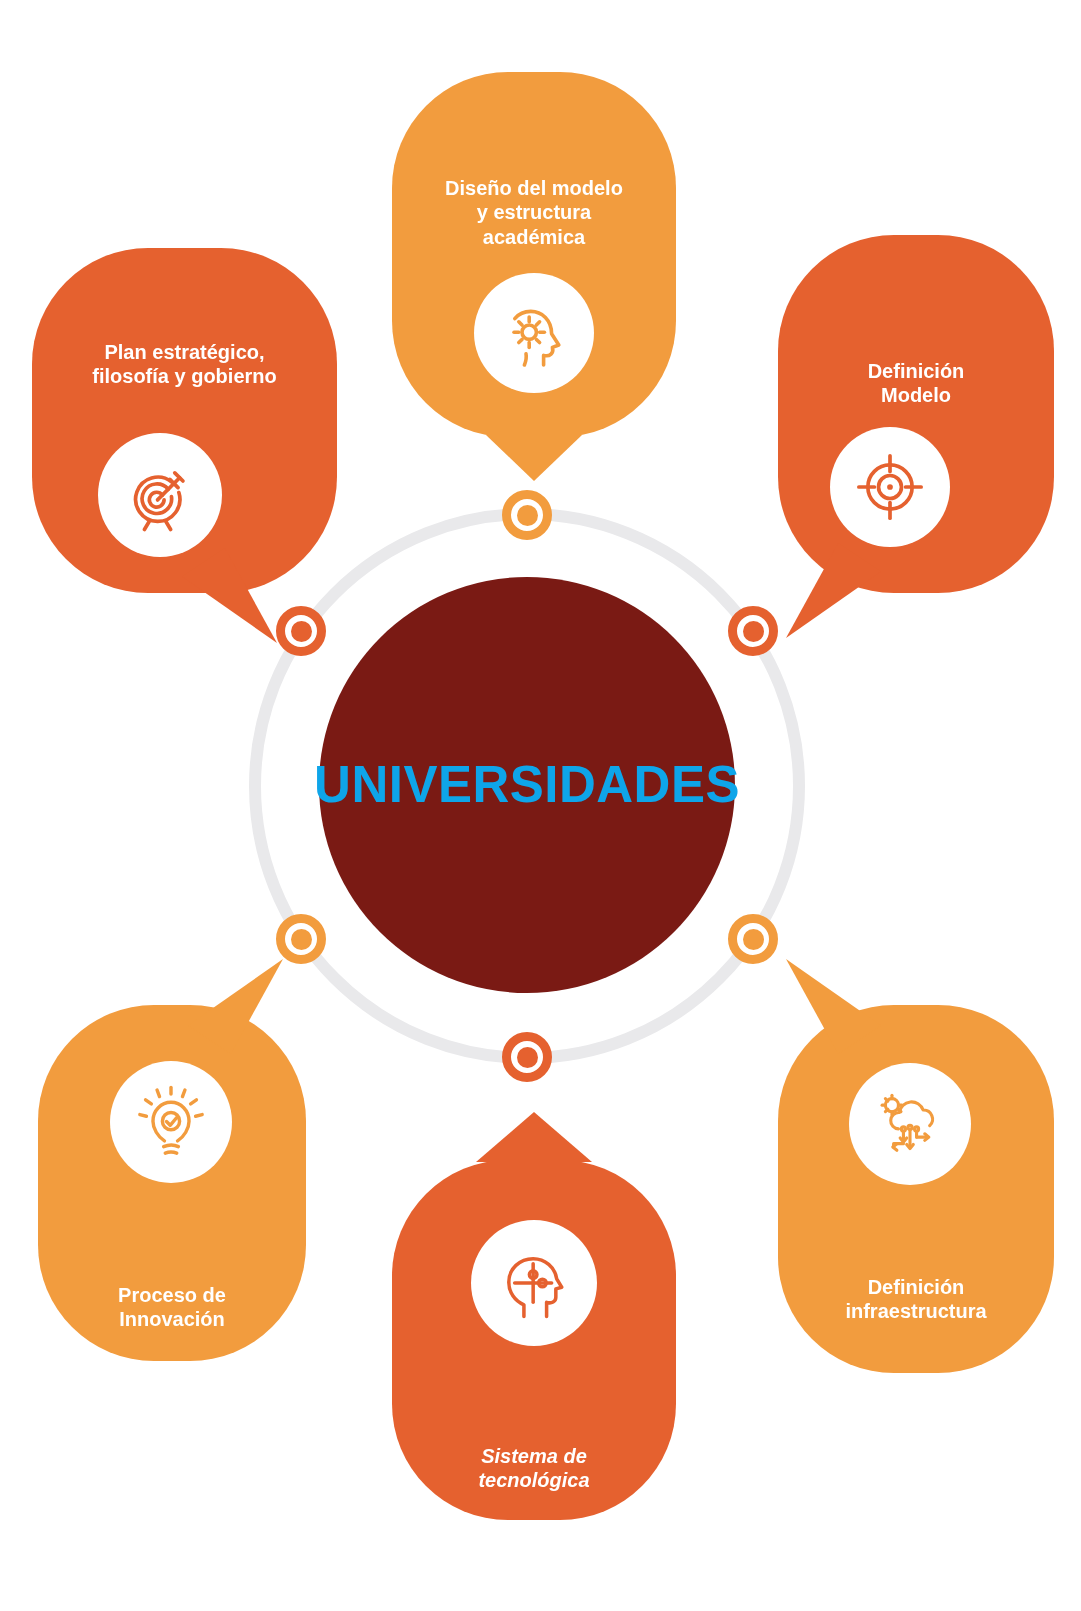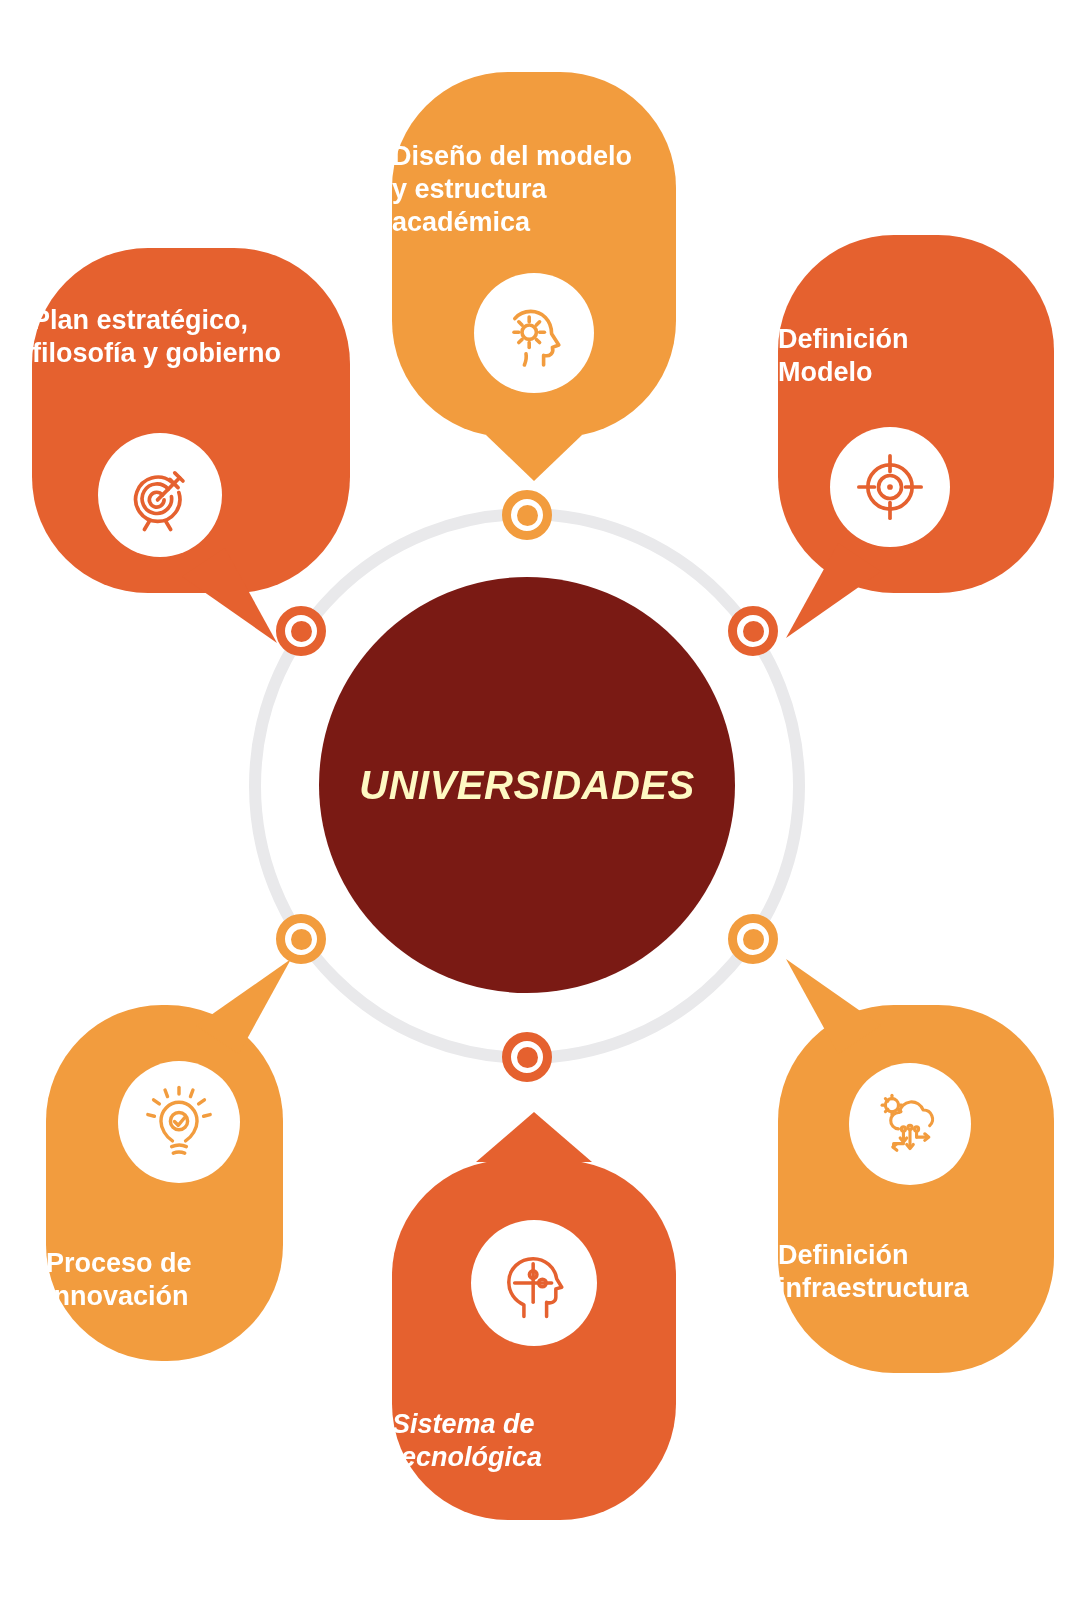--- a/index.html
+++ b/index.html
@@ -10,21 +10,21 @@
   
   .ring{
     position:absolute;left:249px;top:508px;width:532px;height:532px;
     border:12px solid var(--ring_gray,#E9E9EB);border-radius:50%;
   }
   
   .center{
     position:absolute;left:319px;top:577px;width:416px;height:416px;border-radius:50%;
     background:var(--maroon,#7A1A14);display:flex;align-items:center;justify-content:center;
   }
-  .center-title{color:#fef9c3;font-weight:700;font-size:40px;line-height:1.32;text-align:center;letter-spacing:.5px;font-style:italic;}
+  .center-title{color:#0ea5e9;font-weight:700;font-size:51px;line-height:1.32;text-align:center;letter-spacing:.5px;}
   .center-title span{display:block;}
   
   .donut{
     position:absolute;width:50px;height:50px;border-radius:50%;background:#fff;
     box-sizing:border-box;display:flex;align-items:center;justify-content:center;
   }
   .donut::after{content:"";width:21px;height:21px;border-radius:50%;}
   .donut.light{border:9px solid var(--light_orange,#F29C3E);}
   .donut.dark{border:9px solid var(--dark_orange,#E5612F);}
   .donut.light::after{background:var(--light_orange,#F29C3E);}
@@ -34,51 +34,51 @@
   .d-upper-right{left:728px;top:606px;}
   .d-lower-left{left:276px;top:914px;}
   .d-lower-right{left:728px;top:914px;}
   .d-bottom{left:502px;top:1032px;}
   
   .bubble{position:absolute;}
   .bubble .body{position:absolute;inset:0;border-radius:116px;}
   .bubble.light .body,.bubble.light .tail{background:var(--light_orange,#F29C3E);}
   .bubble.dark .body,.bubble.dark .tail{background:var(--dark_orange,#E5612F);}
   .tail{position:absolute;}
-  .label{position:absolute;left:0;right:0;color:#fff;font-weight:700;font-size:27px;line-height:1.22;}
+  .label{position:absolute;left:0;right:0;color:#fff;font-weight:700;text-align:center;font-size:20px;line-height:1.22;margin-top:36px;}
   .label span{display:block;}
   .icon-badge{
     position:absolute;background:#fff;border-radius:50%;
     display:flex;align-items:center;justify-content:center;
   }
   .icon-svg{fill:none;stroke-linecap:round;stroke-linejoin:round;}
   .bubble.light .icon-svg{stroke:var(--light_orange,#F29C3E);}
   .bubble.dark .icon-svg{stroke:var(--dark_orange,#E5612F);}
   .bubble.dark .fill-dot{fill:var(--dark_orange,#E5612F);stroke:none;}
 
   
   .b-top{left:392px;top:72px;width:284px;height:365px;}
   .b-top .label{top:68px;}
   .b-top .icon-badge{left:calc(50% - 60px);top:201px;width:120px;height:120px;}
   .b-top .tail{bottom:-44px;left:calc(50% - 48px);width:96px;height:46px;
     clip-path:polygon(50% 100%,0 0,100% 0);}
   
-  .b-top-left{left:32px;top:248px;width:305px;height:345px;padding-left:13px;}
+  .b-top-left{left:32px;top:248px;width:305px;height:345px;}
   .b-top-left .label{top:56px;}
   .b-top-left .icon-badge{left:66px;top:185px;width:124px;height:124px;}
   .b-top-left .tail{left:150px;top:300px;width:95px;height:95px;
     clip-path:polygon(100% 100%,0 30%,45% 0);}
   
   .b-top-right{left:778px;top:235px;width:276px;height:358px;}
   .b-top-right .label{top:88px;}
   .b-top-right .icon-badge{left:52px;top:192px;width:120px;height:120px;}
   .b-top-right .tail{left:8px;top:308px;width:95px;height:95px;
     clip-path:polygon(0 100%,55% 0,100% 30%);}
   
-  .b-bottom-left{left:46px;top:1005px;width:237px;height:356px;}
+  .b-bottom-left{left:38px;top:1005px;width:268px;height:356px;}
   .b-bottom-left .icon-badge{left:72px;top:56px;width:122px;height:122px;}
   .b-bottom-left .label{top:242px;}
   .b-bottom-left .tail{left:150px;top:-46px;width:95px;height:95px;
     clip-path:polygon(100% 0,0 70%,45% 100%);}
   
   .b-bottom{left:392px;top:1160px;width:284px;height:360px;font-style:italic;}
   .b-bottom .icon-badge{left:calc(50% - 63px);top:60px;width:126px;height:126px;}
   .b-bottom .label{top:248px;}
   .b-bottom .tail{top:-48px;left:calc(50% - 58px);width:116px;height:50px;
     clip-path:polygon(50% 0,0 100%,100% 100%);}

